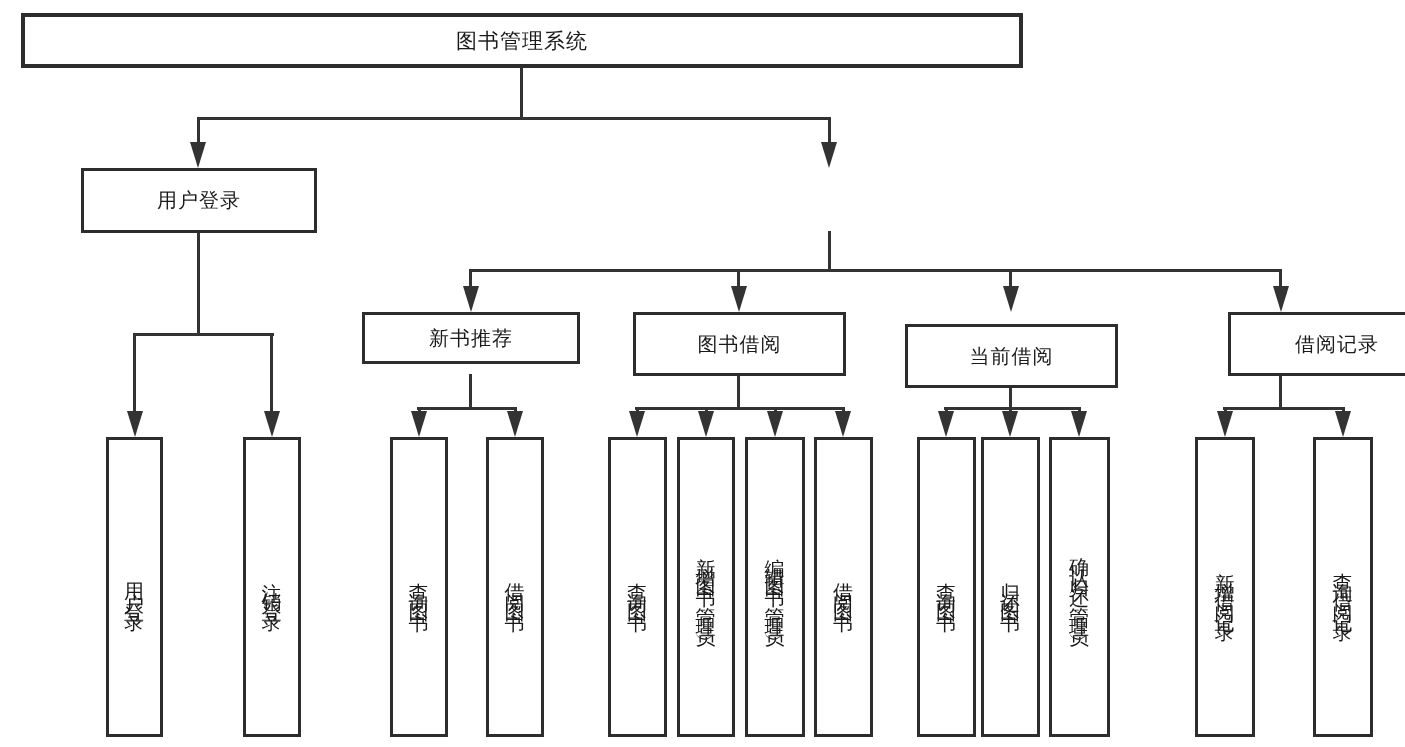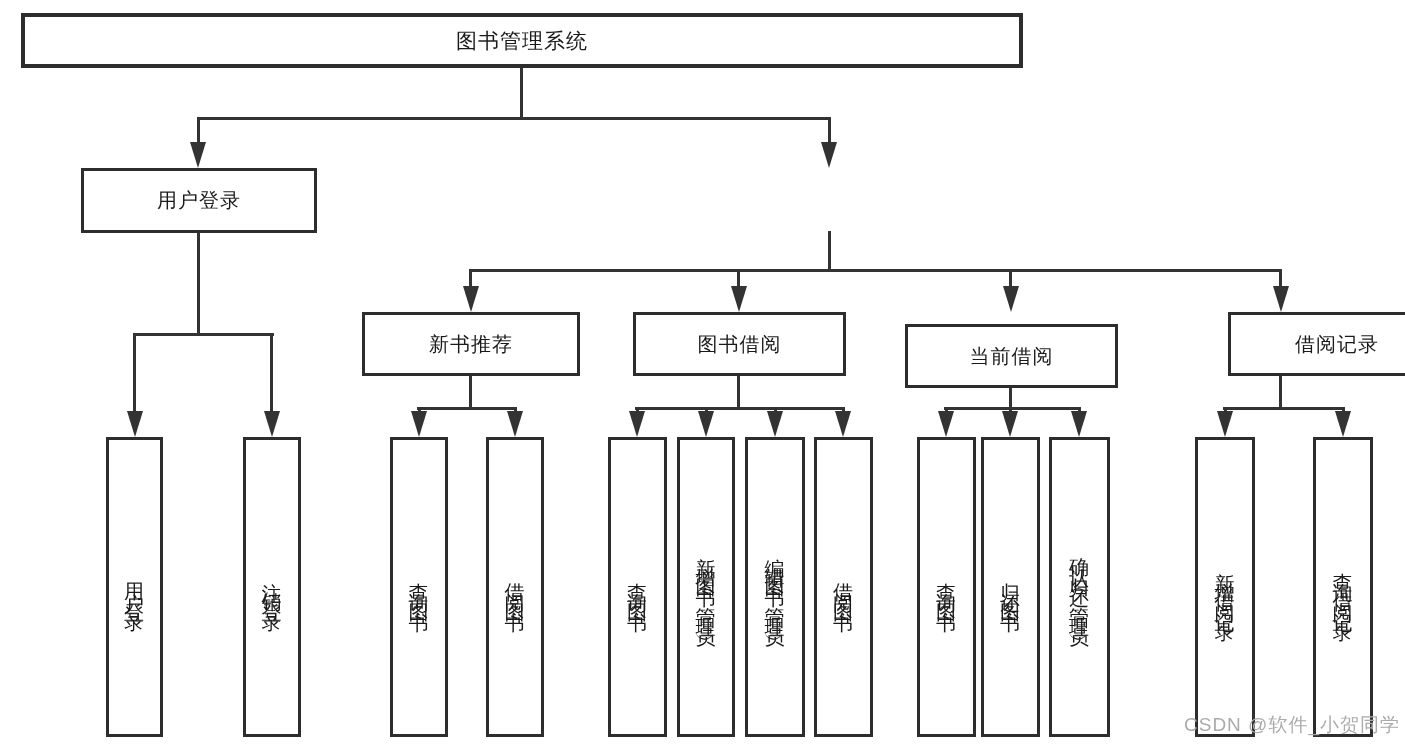--- a/index.html
+++ b/index.html
@@ -111,21 +111,21 @@
   <div class="arr" style="left:1335px;top:411px;"></div>
 
   <div class="box root" style="left:21px;top:13px;width:1002px;height:55px;text-align:center;">
     <span>图书管理系统</span>
   </div>
 
   <div class="box" style="left:81px;top:168px;width:236px;height:65px;">
     <span>用户登录</span>
   </div>
 
-  <div class="box" style="left:362px;top:312px;width:218px;height:64px;">
+  <div class="box" style="left:362px;top:312px;width:218px;height:52px;">
     <span>新书推荐</span>
   </div>
   <div class="box" style="left:633px;top:312px;width:213px;height:64px;text-align:right;">
     <span>图书借阅</span>
   </div>
   <div class="box" style="left:905px;top:324px;width:213px;height:64px;">
     <span>当前借阅</span>
   </div>
   <div class="box" style="left:1228px;top:312px;width:218px;height:64px;">
     <span>借阅记录</span>
@@ -168,15 +168,14 @@
     <span class="vtext">确认归还（管理员）</span>
   </div>
 
   <div class="box vbox" style="left:1195px;top:437px;width:60px;height:300px;">
     <span class="vtext">新增借阅记录</span>
   </div>
   <div class="box vbox" style="left:1313px;top:437px;width:60px;height:300px;">
     <span class="vtext">查询借阅记录</span>
   </div>
 
-  <div class="watermark">CSDN @软件_小贺同学</div>
 
 </div>
 
 </body></html>

